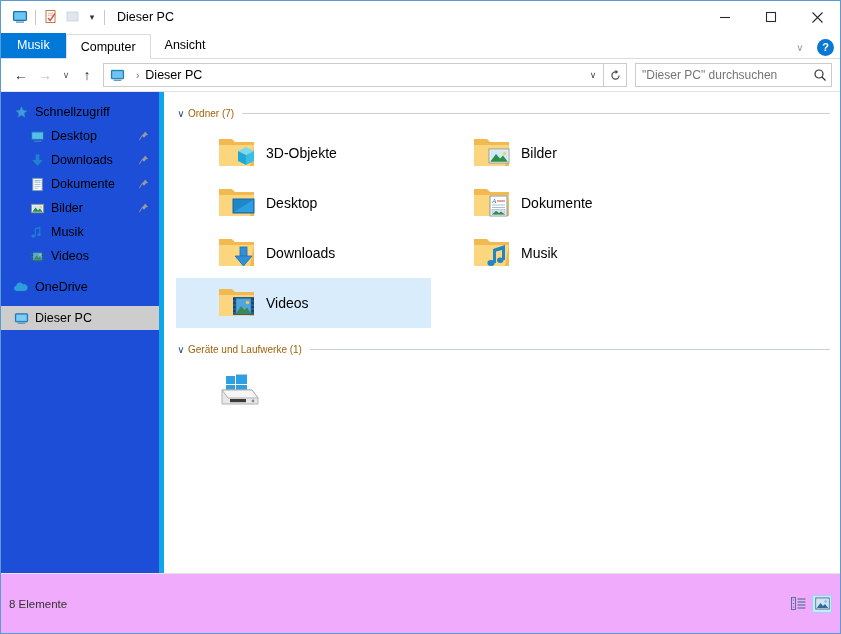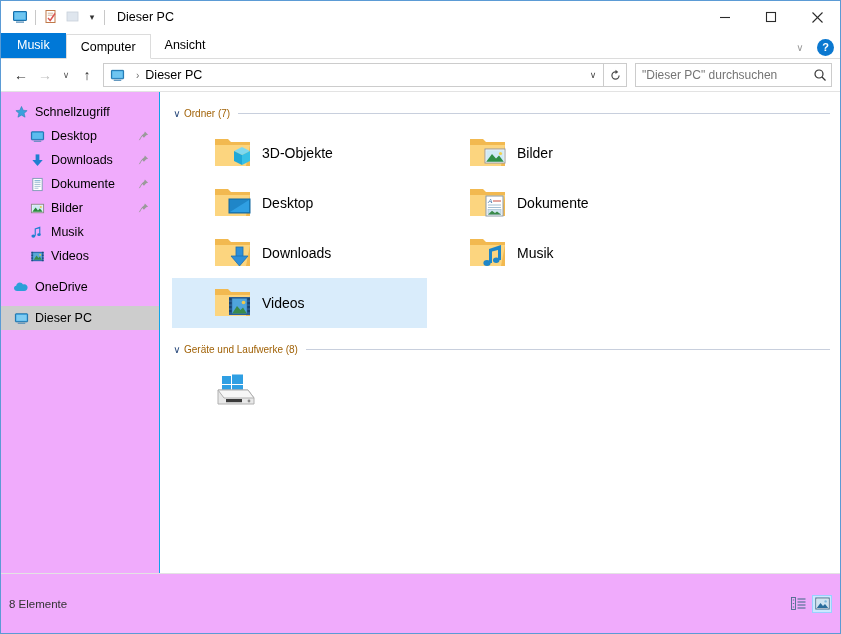--- a/index.html
+++ b/index.html
@@ -219,22 +219,22 @@
   
   .body {
     flex: 1 1 auto;
     display: flex;
     min-height: 0;
     border-top: 1px solid #e3e3e3;
   }
   .sidebar {
     width: 158px;
     flex: 0 0 158px;
-    background: #f0abfc;
-    border-right: 1px solid #0ea5e9;
+    background: #1d4ed8;
+    border-right: 5px solid #0ea5e9;
     padding-top: 8px;
     overflow: hidden;
   }
   .nav-item {
     height: 24px;
     display: flex;
     align-items: center;
     font-size: 12.5px;
     color: #000;
     padding-left: 10px;
@@ -737,21 +737,21 @@
               </g>
             </svg>
           </span>
           <span class="tile-label">Videos</span>
         </div>
 
       </div>
 
       <div class="group-header">
         <span class="gh-chevron">∨</span>
-        <span class="gh-text">Geräte und Laufwerke (8)</span>
+        <span class="gh-text">Geräte und Laufwerke (1)</span>
         <span class="gh-rule"></span>
       </div>
 
       <div class="drives">
         <div class="drive-tile">
           <span class="drive-icon">
             <svg width="48" height="40" viewBox="0 0 48 40">
               <g>
                 <rect x="10" y="8" width="9" height="8" fill="#2f9fe3"></rect>
                 <rect x="20" y="6.5" width="11" height="9.5" fill="#2f9fe3"></rect>

